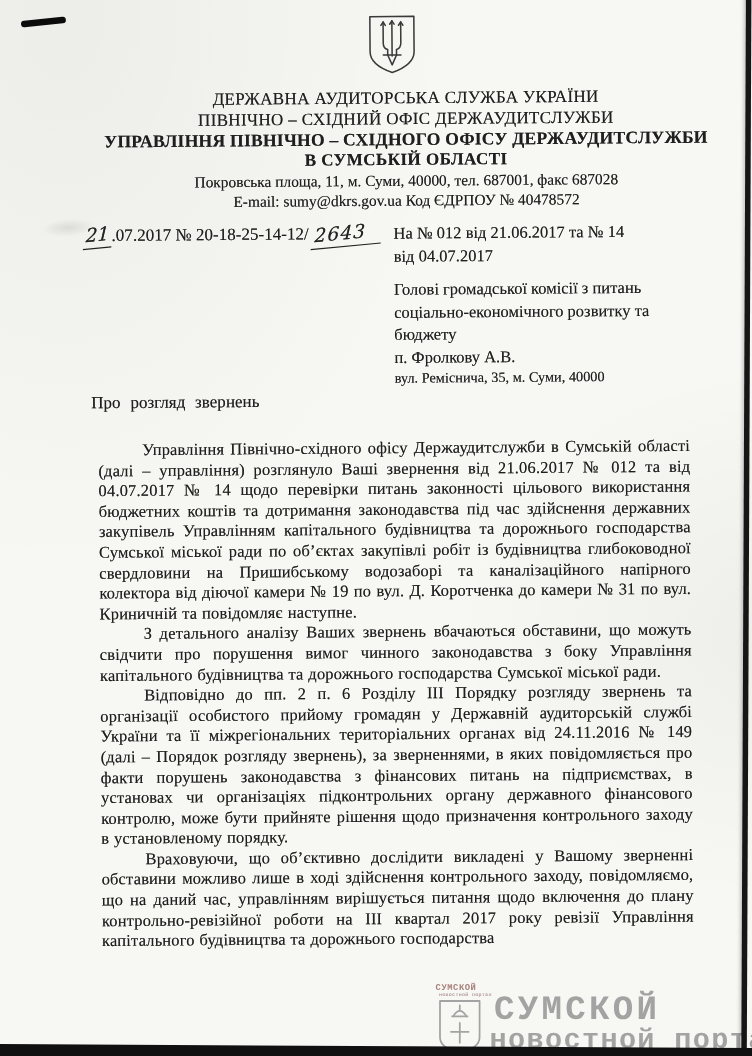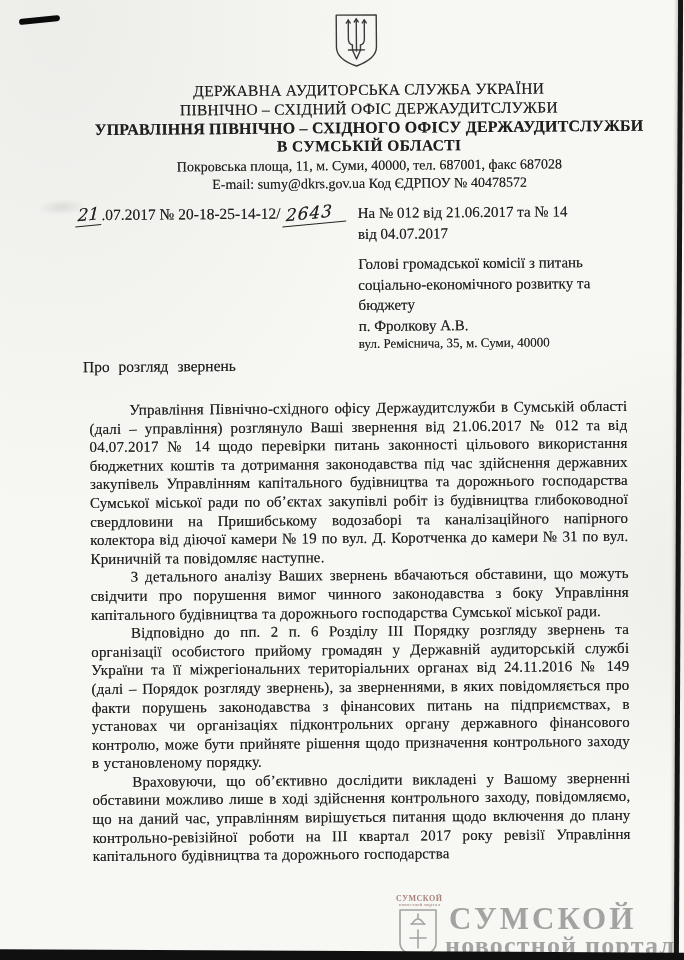--- a/index.html
+++ b/index.html
@@ -72,21 +72,21 @@
   
   .subject{ position:absolute;left:84px;top:356px;font-size:15.5px;word-spacing:5px; }
   .body-text{ position:absolute;left:90px;top:399px;width:538px; }
   .body-text p{
     margin:0;font-size:15px;line-height:18.6px;
     text-align:justify;text-indent:40px;
     letter-spacing:0.15px;word-spacing:0.5px;
   }
 
   
-  .wm{ position:absolute;color:#9c9c9c;font-family:Liberation Serif, serif;font-weight:bold;text-align:center; }
+  .wm{ position:absolute;color:#9c9c9c;font-family:Liberation Mono, monospace;font-weight:bold;text-align:center; }
   .wm-mini-1{ left:396px;top:894px;font-size:8px;color:#a8807a;letter-spacing:0.5px; }
   .wm-mini-2{ left:399px;top:902px;font-size:4.5px;color:#b29b96;letter-spacing:0.3px; }
   .wm-shield{ position:absolute;left:397px;top:907px; }
   .wm-l1{ left:449px;top:901px;font-size:31px;letter-spacing:3px;opacity:0.92; }
   .wm-l2{ left:445px;top:931px;font-size:26px;letter-spacing:1.2px;opacity:0.92;white-space:nowrap; }
 </style>
 </head>
 <body>
 
 <div class="page">

